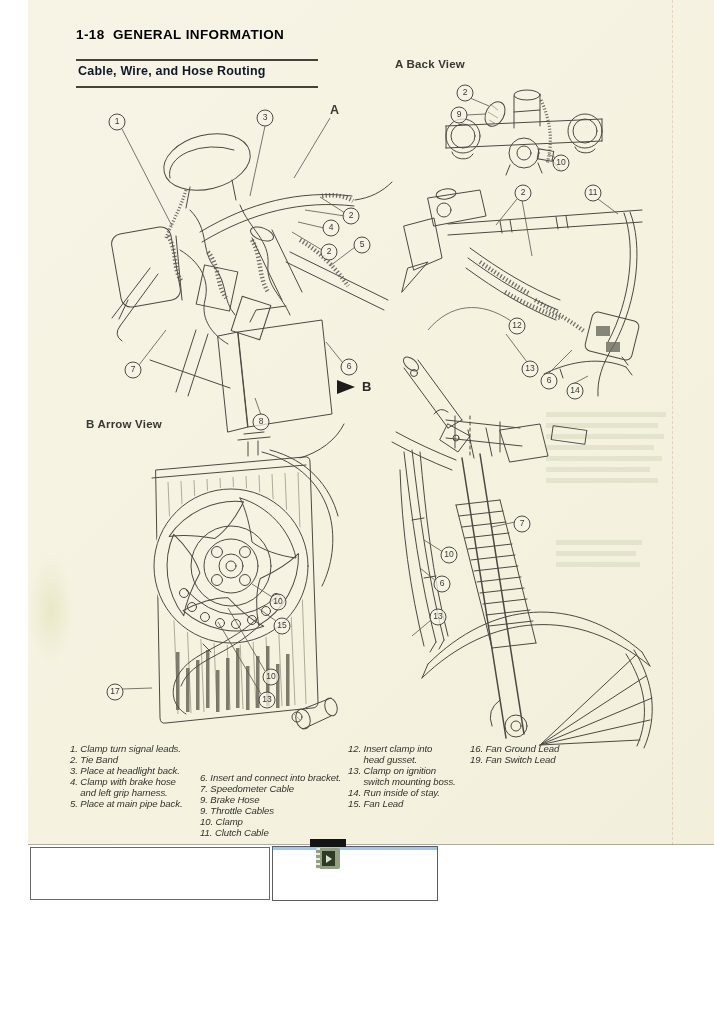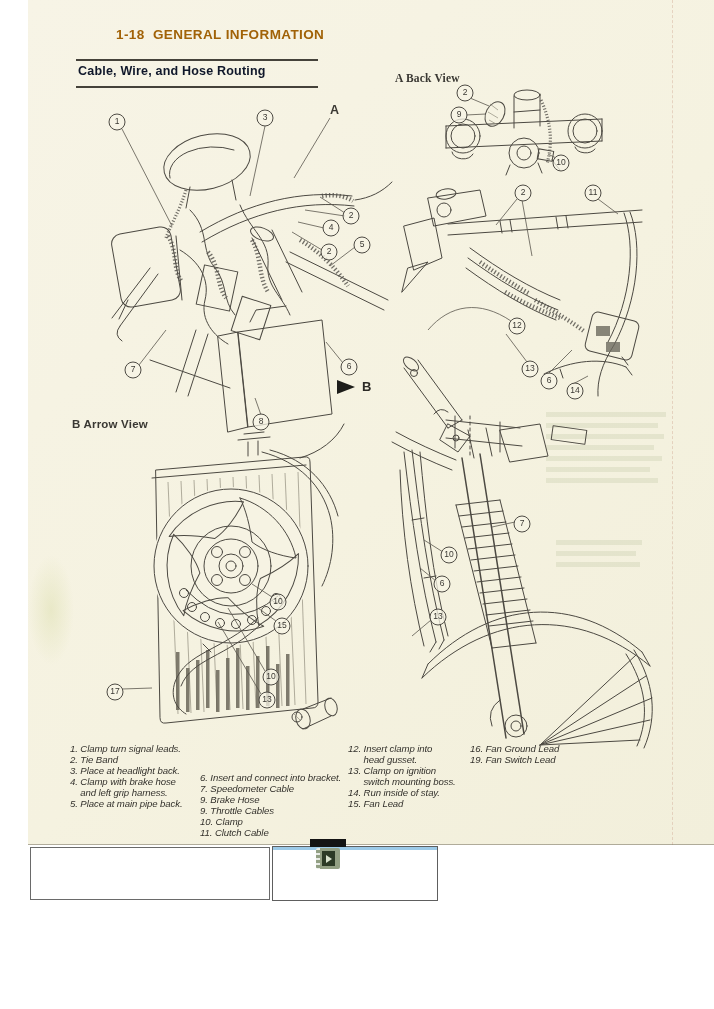--- a/index.html
+++ b/index.html
@@ -10,30 +10,30 @@
   #paper{position:absolute;left:28px;top:0;width:686px;height:845px;
          background:linear-gradient(135deg,#f7f4e6 0%,#f5f2e0 55%,#f2efdb 100%);}
   #paper-smudge{position:absolute;left:28px;top:555px;width:46px;height:110px;
          background:radial-gradient(closest-side,rgba(222,224,178,.55),rgba(222,224,178,0));}
   #fold-line{position:absolute;left:672px;top:0;width:0;height:845px;
          border-left:1px dashed rgba(205,160,140,.38);}
   #paper-bottom-edge{position:absolute;left:28px;top:844px;width:686px;height:1px;
          background:rgba(120,114,98,.55);}
 
   .hdr{position:absolute;left:76px;top:27px;font-size:13.5px;font-weight:bold;
-       color:#a16207;letter-spacing:.4px;white-space:pre;margin-left:40px;}
+       color:#000000;letter-spacing:.4px;white-space:pre;}
   .rule{position:absolute;left:76px;width:242px;height:2px;background:#45423a;}
   #rule-top{top:59px;}
   #rule-bot{top:86px;}
   .section-title{position:absolute;left:78px;top:64px;font-size:12.5px;font-weight:bold;
        color:#0f172a;letter-spacing:.2px;}
 
   .view-label{position:absolute;font-size:11.5px;font-weight:bold;color:#3a3833;letter-spacing:.2px;}
-  #lbl-back-view{left:395px;top:72px;font-family:Liberation Serif, serif;}
-  #lbl-arrow-view{left:72px;top:418px;}
+  #lbl-back-view{left:395px;top:58px;}
+  #lbl-arrow-view{left:86px;top:418px;}
   #lbl-a{left:330px;top:103px;font-size:12.5px;}
   #arrow-b{position:absolute;left:337px;top:379px;display:flex;align-items:center;}
   #arrow-b .tri{width:0;height:0;border-top:7px solid transparent;border-bottom:7px solid transparent;
        border-right:18px solid #1d1d1a;transform:rotate(180deg);}
   #arrow-b .b-txt{font-size:13px;font-weight:bold;color:#2c2a26;margin-left:7px;}
 
   svg.art{position:absolute;left:0;top:0;}
   .ln{fill:none;stroke:#4c4942;stroke-width:1;stroke-linecap:round;stroke-linejoin:round;}
   .ln2{fill:none;stroke:#4c4942;stroke-width:1.5;stroke-linecap:round;}
   .thin{fill:none;stroke:#908c7d;stroke-width:.7;}

